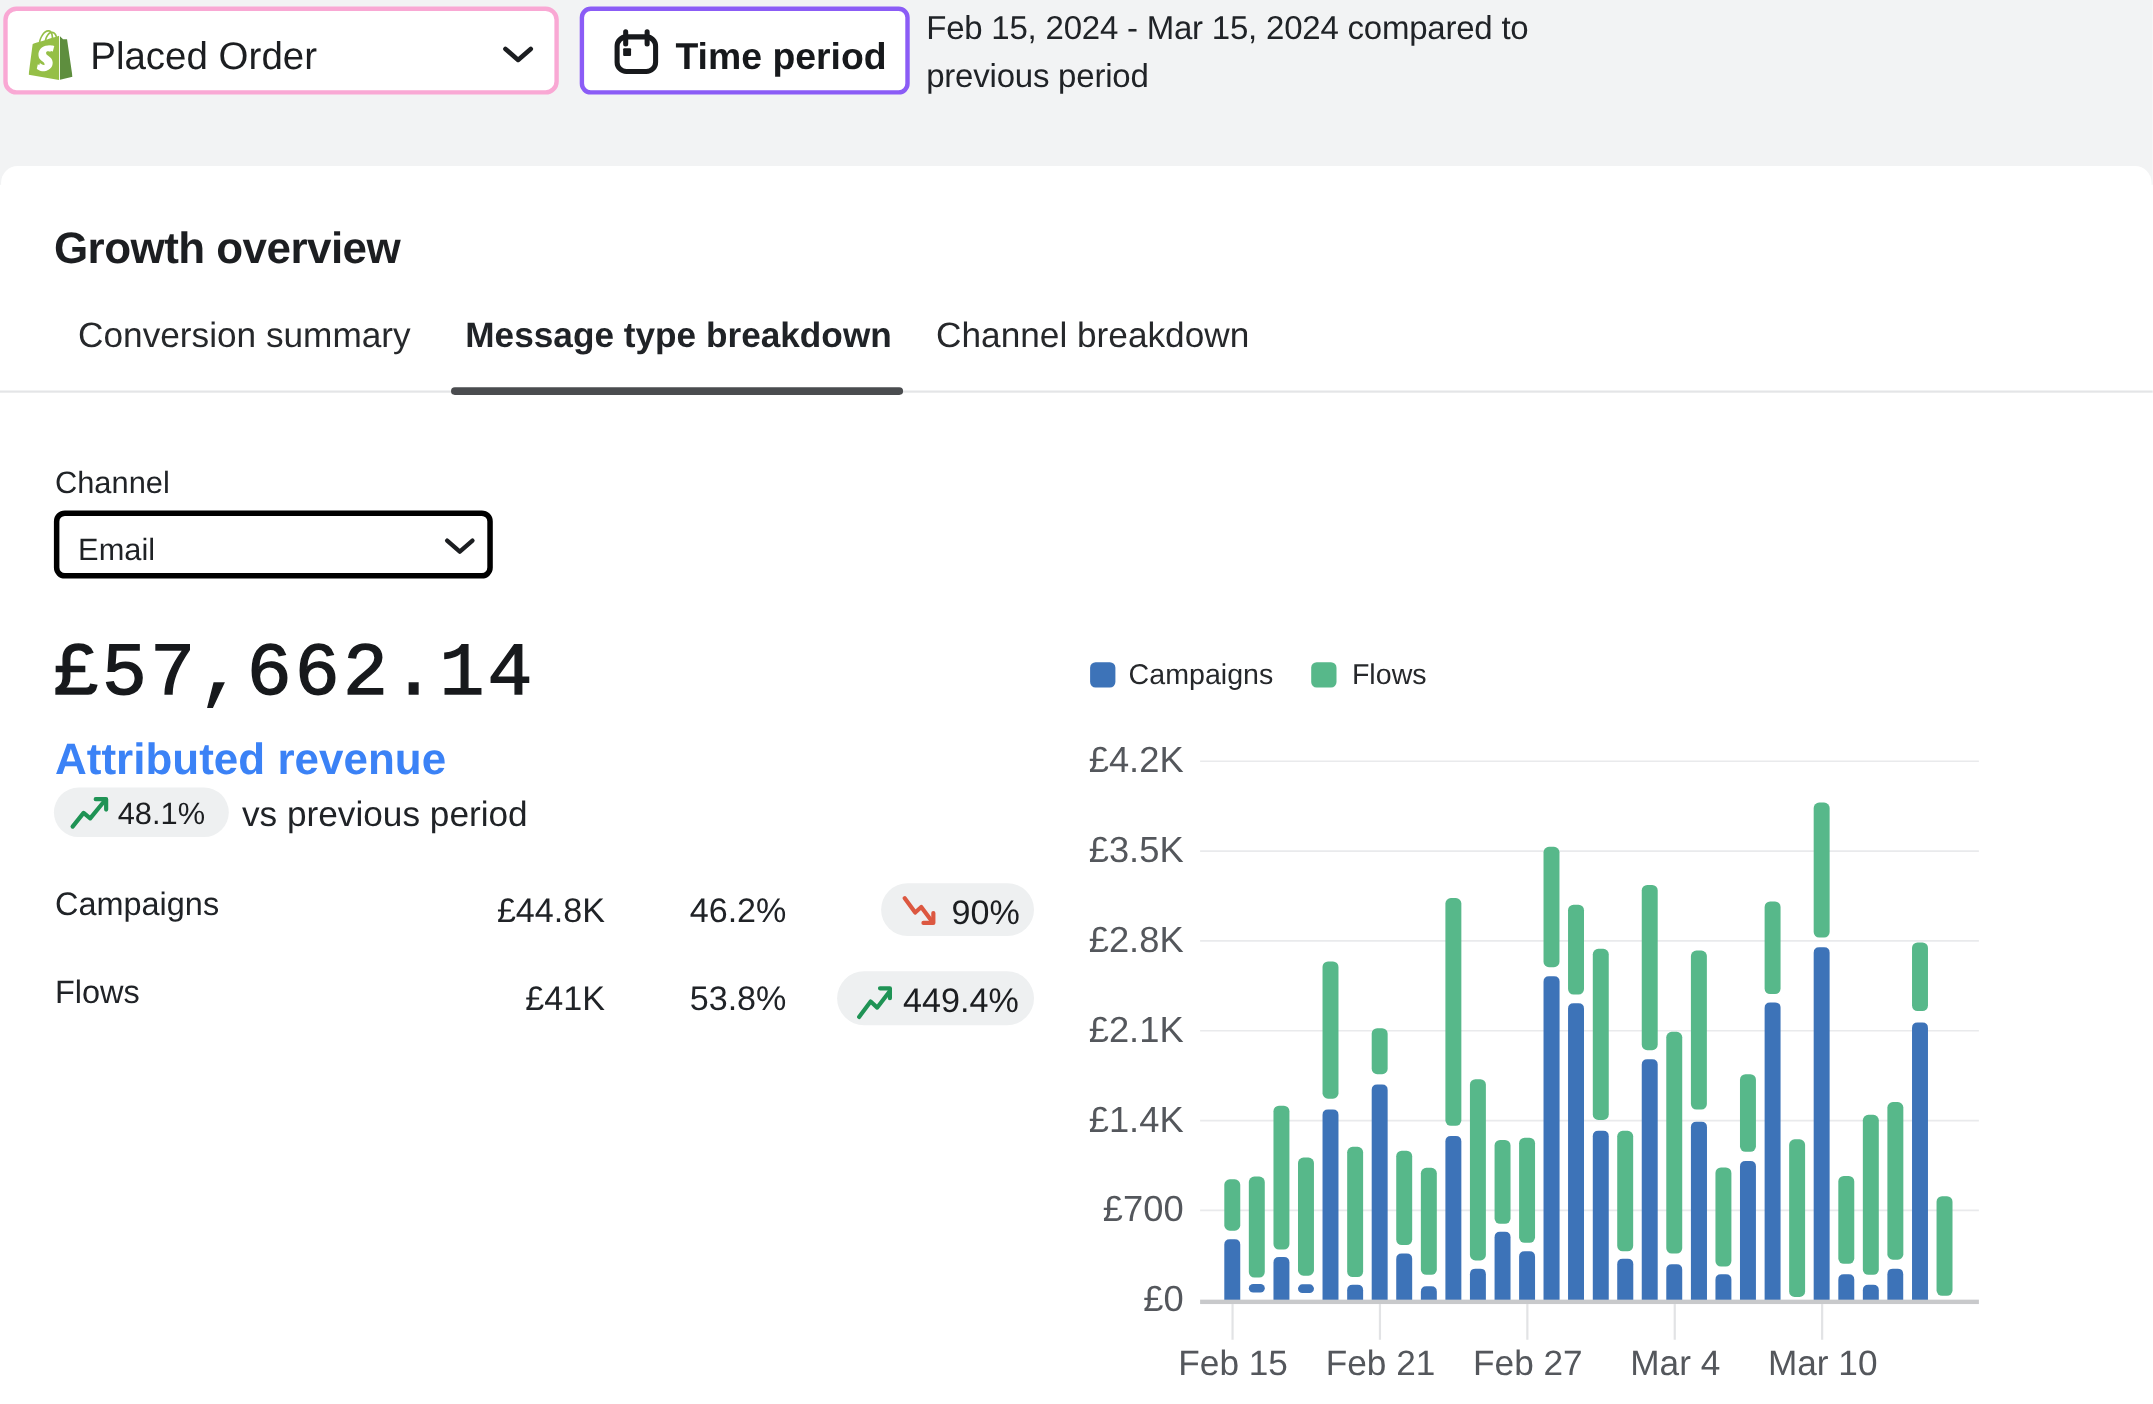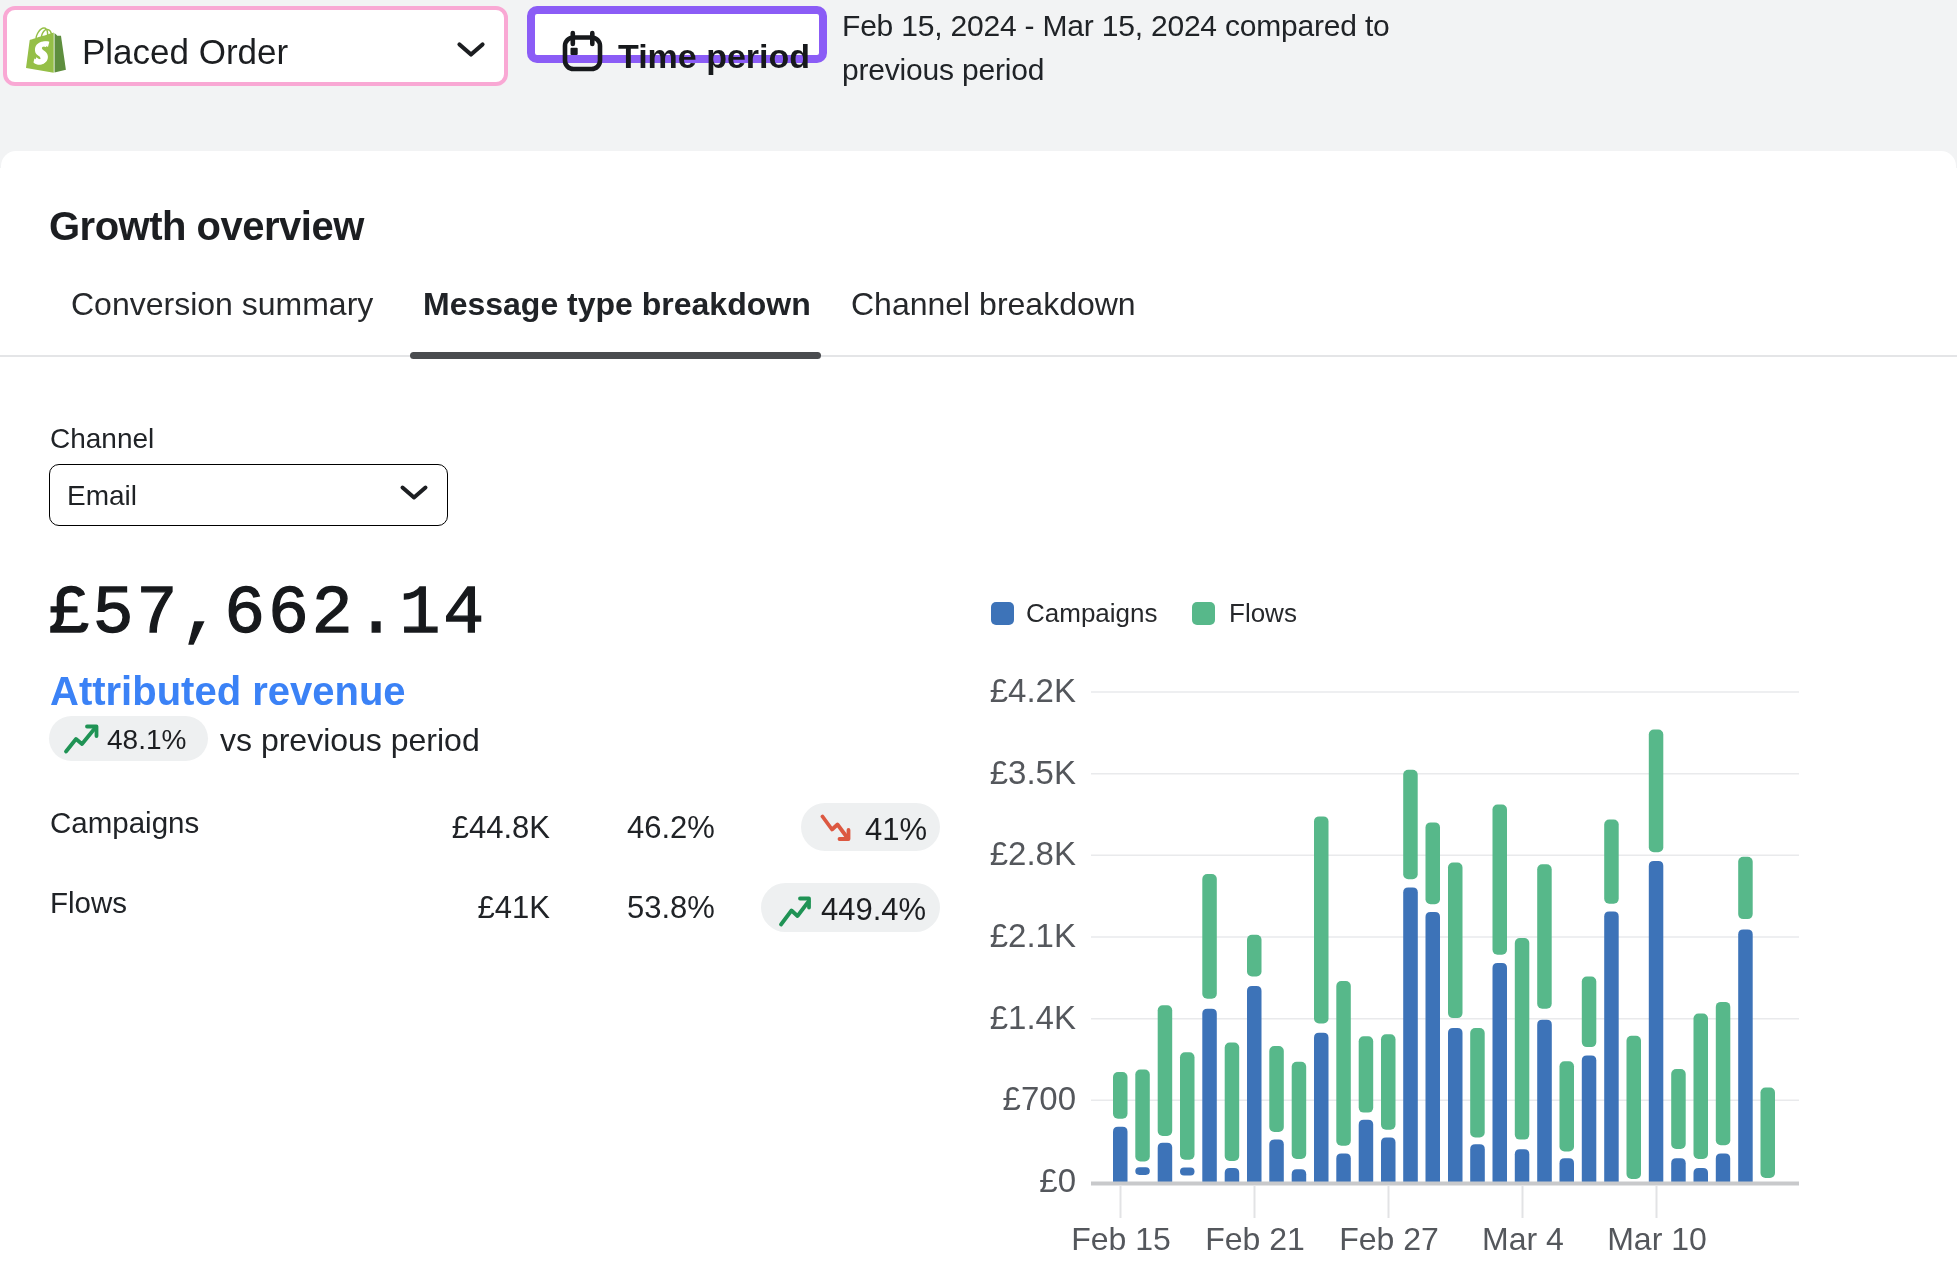--- a/index.html
+++ b/index.html
@@ -1,27 +1,27 @@
 <!DOCTYPE html>
 <html><head>
 <meta charset="utf-8">
 <style>
   * { margin:0; padding:0; box-sizing:border-box; }
   html,body { width:1957px; height:1276px; background:#fff; font-family:"Liberation Sans", sans-serif; color:#1f2225; overflow:hidden; }
   .topbar { position:absolute; left:0; top:0; width:1957px; height:168px; background:#f2f3f4; }
   .btn1 { position:absolute; left:3px; top:6px; width:505px; height:80px; background:#fff; border:4px solid #f9a8d4; border-radius:12px; }
-  .btn2 { position:absolute; left:527px; top:6px; width:300px; height:57px; background:#fff; border:8px solid #8b5cf6; border-radius:10px; }
+  .btn2 { position:absolute; left:527px; top:6px; width:300px; height:80px; background:#fff; border:4px solid #8b5cf6; border-radius:10px; }
   .datetxt { position:absolute; left:842px; top:4px; font-size:30px; line-height:44px; letter-spacing:-0.2px; color:#202327; }
   .card { position:absolute; left:1px; top:151px; width:1955px; height:1125px; background:#fff; border-radius:15px 15px 0 0; }
   .h1 { position:absolute; left:49px; top:204px; font-size:40px; font-weight:bold; letter-spacing:-0.5px; color:#1c1e21; }
   .tab { position:absolute; top:286px; font-size:32px; color:#26282b; white-space:nowrap; }
   .tabline { position:absolute; left:0px; top:355px; width:1957px; height:2px; background:#e4e5e7; }
   .tabactive { position:absolute; left:410px; top:352px; width:411px; height:7px; background:#4a4c4f; border-radius:4px; }
   .lbl { position:absolute; left:50px; top:423px; font-size:28px; color:#202327; }
-  .select { position:absolute; left:49px; top:464px; width:399px; height:62px; background:#fff; border:1px solid #000000; border-radius:10px; }
+  .select { position:absolute; left:49px; top:464px; width:399px; height:62px; background:#fff; border:5px solid #000000; border-radius:10px; }
   .big { position:absolute; left:49px; top:575px; font-size:68px; font-family:"Liberation Mono", monospace; color:#17191c; letter-spacing:3px; -webkit-text-stroke:1.3px #17191c; }
   .attr { position:absolute; left:50px; top:669px; font-size:40px; font-weight:bold; color:#3b82f6; }
   .pill48 { position:absolute; left:49px; top:716px; width:159px; height:45px; background:#eef0f1; border-radius:23px; }
   .vsprev { position:absolute; left:220px; top:722px; font-size:32px; color:#202327; }
   .rowlbl { font-size:29.5px; color:#202327; position:absolute; left:50px; }
   .rowval { font-size:31px; color:#202327; position:absolute; text-align:right; width:200px; }
   .rowpct { font-size:31px; color:#202327; position:absolute; left:627px;text-align:right; }
   .pillrow { position:absolute; background:#eef0f1; border-radius:25px; }
   .chart { position:absolute; left:980px; top:590px; }
 </style>
@@ -82,21 +82,21 @@
 <div class="vsprev">vs previous period</div>
 
 <div class="rowlbl" style="top:806px;">Campaigns</div>
 <div class="rowval" style="left:350px;top:810px;">£44.8K</div>
 <div class="rowpct" style="top:810px;">46.2%</div>
 <div class="pillrow" style="left:801px;top:803px;width:139px;height:48px;">
   <svg width="31" height="31" viewBox="0 0 31 31" style="position:absolute;left:19px;top:10px;">
     <path d="M2.5 3.5 L12 16.5 L17.5 11.5 L27.5 25" fill="none" stroke="#dc5841" stroke-width="3.8" stroke-linecap="round" stroke-linejoin="round"></path>
     <path d="M28.5 17 L28.5 26 L19.5 26" fill="none" stroke="#dc5841" stroke-width="3.8" stroke-linecap="round" stroke-linejoin="round"></path>
   </svg>
-  <span style="position:absolute;left:64px;top:9px;font-size:31px;color:#1c1e21;">41%</span>
+  <span style="position:absolute;left:64px;top:9px;font-size:31px;color:#1c1e21;">90%</span>
 </div>
 
 <div class="rowlbl" style="top:886px;">Flows</div>
 <div class="rowval" style="left:350px;top:890px;">£41K</div>
 <div class="rowpct" style="top:890px;">53.8%</div>
 <div class="pillrow" style="left:761px;top:883px;width:179px;height:49px;">
   <svg width="34" height="35" viewBox="0 0 34 35" style="position:absolute;left:17px;top:10px;">
     <path d="M3 31.5 L13.5 17.5 L19.5 23 L30.5 8.5" fill="none" stroke="#1f9355" stroke-width="3.8" stroke-linecap="round" stroke-linejoin="round"></path>
     <path d="M22 5.5 L31 5.5 L31 14.5" fill="none" stroke="#1f9355" stroke-width="3.8" stroke-linecap="round" stroke-linejoin="round"></path>
   </svg>

